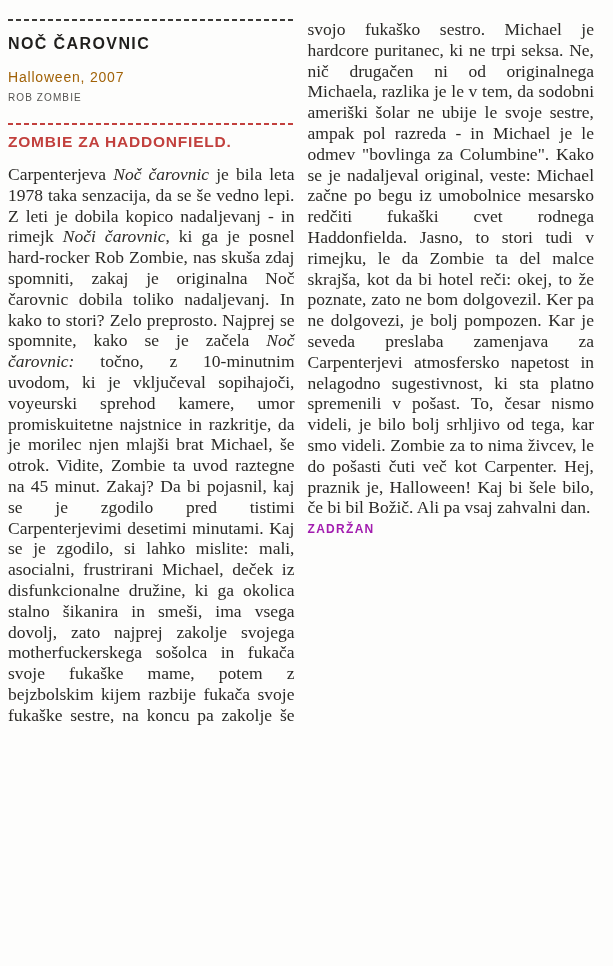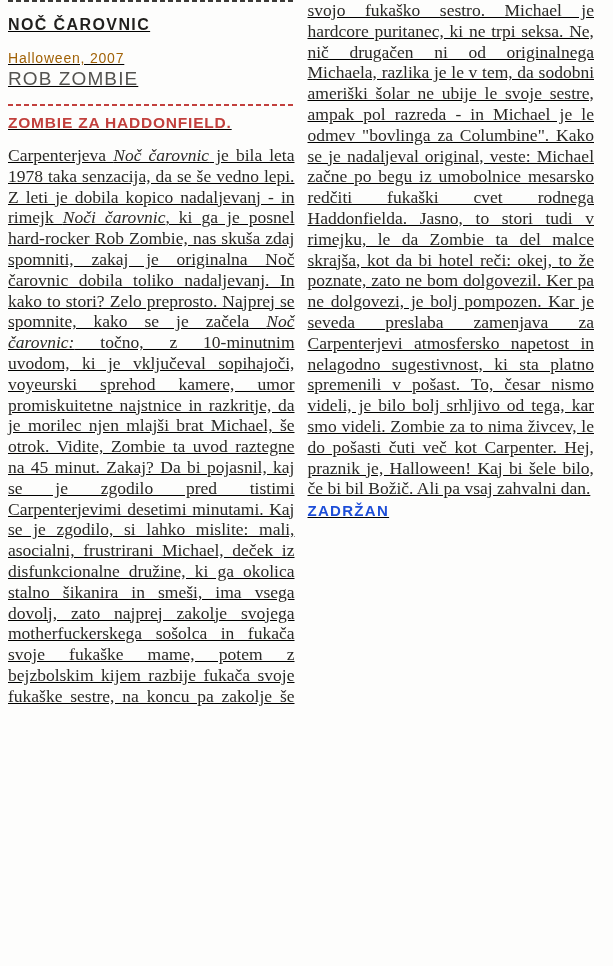--- a/index.html
+++ b/index.html
@@ -10,25 +10,24 @@
   .page {
     position: relative;
     width: 613px;
     height: 966px;
     background: #fdfdfc;
     overflow: hidden;
   }
   .columns {
     box-sizing: border-box;
     height: 726px;
-    padding: 0 19px 0 8px;
+    padding: 19px 19px 0 8px;
     column-count: 2;
     column-gap: 13px;
     column-fill: auto;
-    text-decoration: underline;
   }
   .film-header {
     break-inside: avoid;
     -webkit-column-break-inside: avoid;
   }
   .rule {
     height: 2px;
     background: repeating-linear-gradient(90deg, #3b3a37 0 5px, transparent 5px 8px);
   }
   .rule.red {
@@ -47,21 +46,21 @@
   .film-subtitle {
     font-family: "Liberation Sans", sans-serif;
     font-size: 14px;
     letter-spacing: 0.8px;
     color: #a16207;
     line-height: 16px;
     margin-top: 16px;
   }
   .film-director {
     font-family: "Liberation Sans", sans-serif;
-    font-size: 19px;
+    font-size: 10px;
     letter-spacing: 1.1px;
     color: #545350;
     line-height: 17px;
     margin-top: 4px;
   }
   .review-heading {
     font-family: "Liberation Sans", sans-serif;
     font-weight: bold;
     font-size: 15.5px;
     letter-spacing: 0.8px;
@@ -79,23 +78,23 @@
     margin: 0;
     hyphens: auto;
     -webkit-hyphens: auto;
   }
   .review-body .italic {
     font-style: italic;
   }
   .verdict {
     font-family: "Liberation Sans", sans-serif;
     font-weight: bold;
-    font-size: 15px;
+    font-size: 12px;
     letter-spacing: 1.3px;
-    color: #1d4ed8;
+    color: #a21caf;
     line-height: 19px;
     margin-top: 2px;
   }
 </style>
 </head>
 <body>
 
 <div class="page">
   <div class="columns">
 

